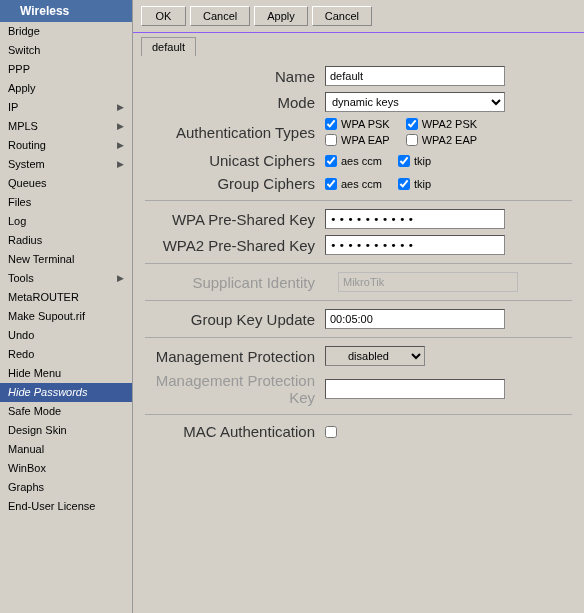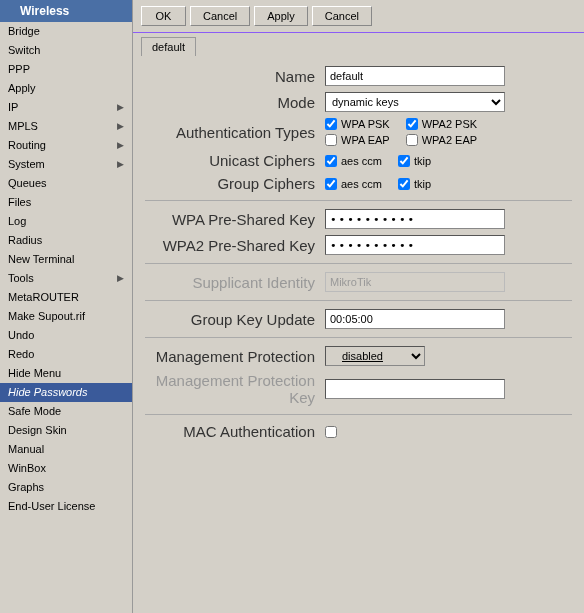--- a/index.html
+++ b/index.html
@@ -147,28 +147,27 @@
       align-items: center;
       gap: 4px;
       font-size: 11px;
     }
     .password-field {
       font-family: monospace;
       letter-spacing: 2px;
     }
     select.small-select {
       width: auto;
-      padding: 1px 12px;
+      padding: 1px 18px;
       height: 20px;
       font-size: 11px;
       border: 1px solid #888;
       border-top-color: #555;
       border-left-color: #555;
       background: #d4d0c8;
-      text-decoration: underline;
     }
     .mgmt-row {
       display: flex;
       align-items: center;
       gap: 4px;
     }
     .divider {
       height: 1px;
       background: #aaa;
       margin: 8px 0;
@@ -353,21 +352,21 @@
 
     <div class="form-row">
       <div class="form-label">WPA2 Pre-Shared Key</div>
       <input type="password" class="form-control wide password-field" value="••••••••••" style="">
     </div>
 
     <div class="divider"></div>
 
     <div class="form-row">
       <div class="form-label disabled">Supplicant Identity</div>
-      <input type="text" class="form-control wide disabled" value="MikroTik" disabled="" style="color: rgb(153, 153, 153); background: rgb(212, 208, 200);">
+      <input type="text" class="form-control wide disabled" value="MikroTik" disabled="" style="color: rgb(153, 153, 153); background: rgb(212, 208, 200); margin-left: 13px;">
     </div>
 
     <div class="divider"></div>
 
     <div class="form-row">
       <div class="form-label">Group Key Update</div>
       <input type="text" class="form-control wide" value="00:05:00" style="">
     </div>
 
     <div class="divider"></div>

